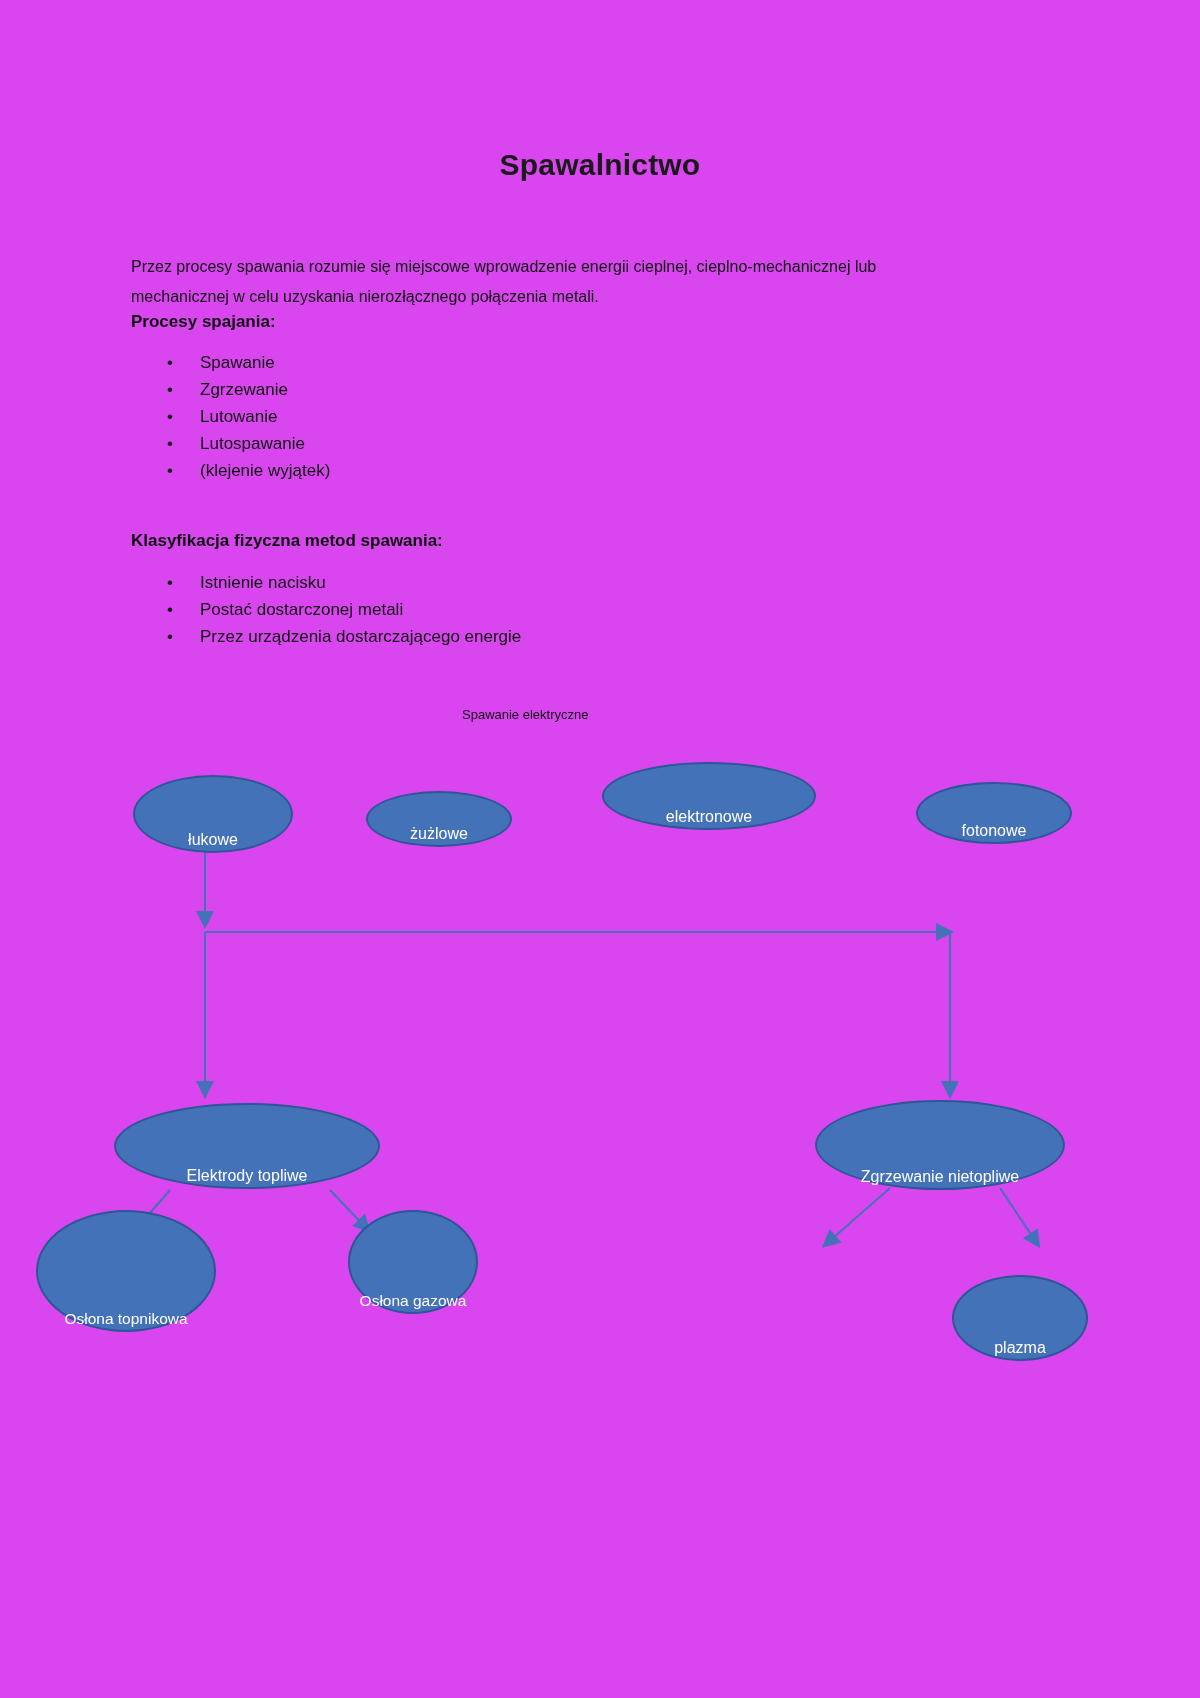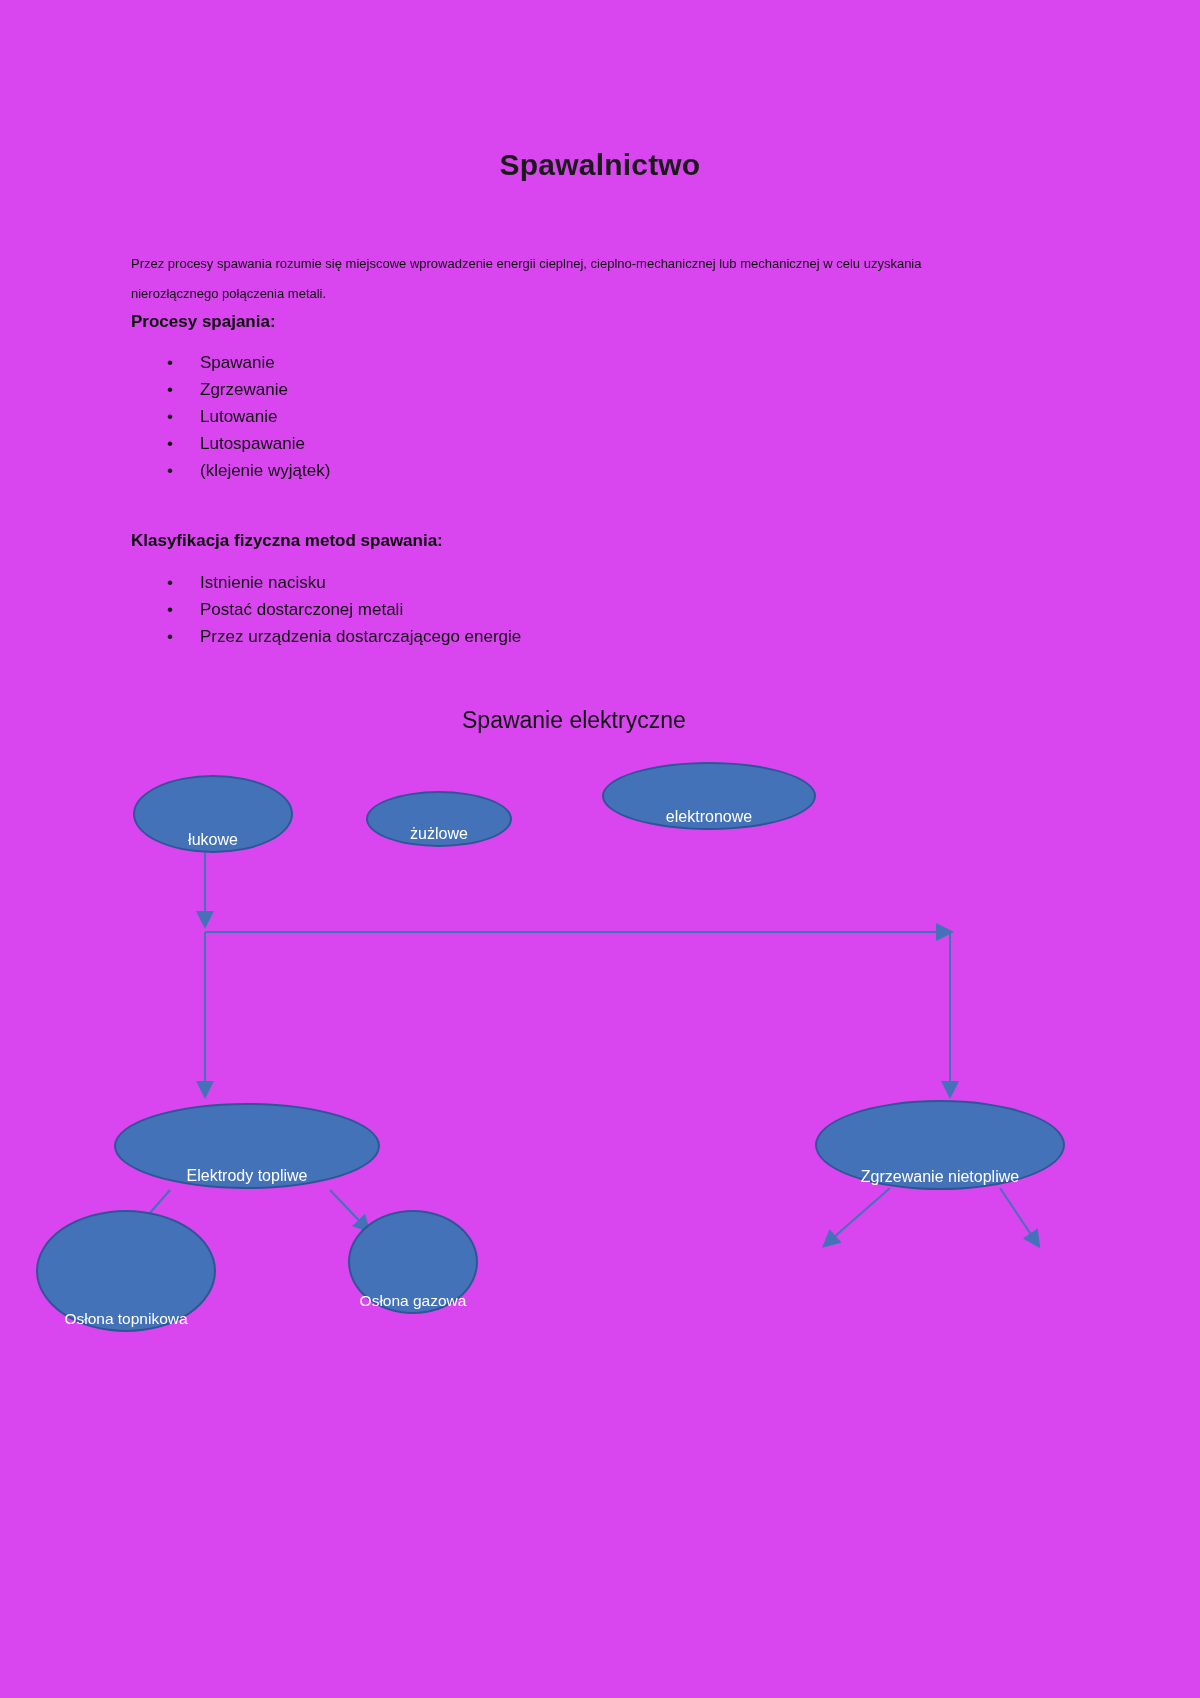--- a/index.html
+++ b/index.html
@@ -28,21 +28,21 @@
     font-size: 30px;
     font-weight: bold;
     letter-spacing: 0.2px;
     color: #1a1a1a;
   }
   .body-para {
     position: absolute;
     left: 131px;
     top: 236px;
     width: 845px;
-    font-size: 13px;
+    font-size: 16px;
     line-height: 30px;
     color: #111111;
   }
   .section-head {
     position: absolute;
     left: 131px;
     font-size: 17px;
     font-weight: bold;
     color: #0d0d0d;
   }
@@ -71,21 +71,21 @@
     left: 36px;
     top: 0;
     line-height: 27px;
     font-size: 17px;
   }
 
   .diagram-caption {
     position: absolute;
     left: 462px;
     top: 707px;
-    font-size: 23px;
+    font-size: 13px;
     color: #111111;
   }
 
   #diagram {
     position: absolute;
     left: 0;
     top: 740px;
     width: 1200px;
     height: 640px;
   }
@@ -167,34 +167,40 @@
     </div>
 
     <div class="node" style="left:366px; top:51px; width:146px; height:56px;">
       <span>żużlowe</span>
     </div>
 
     <div class="node" style="left:602px; top:22px; width:214px; height:68px;">
       <span>elektronowe</span>
     </div>
 
+    <div class="node" style="left:916px; top:42px; width:156px; height:62px;">
+      <span>fotonowe</span>
+    </div>
 
     <div class="node" style="left:114px; top:363px; width:266px; height:86px;">
       <span>Elektrody topliwe</span>
     </div>
 
     <div class="node" style="left:815px; top:360px; width:250px; height:90px;">
       <span>Zgrzewanie nietopliwe</span>
     </div>
 
     <div class="node small-txt" style="left:36px; top:470px; width:180px; height:122px;">
       <span>Osłona topnikowa</span>
     </div>
 
     <div class="node small-txt" style="left:348px; top:470px; width:130px; height:104px;">
       <span>Osłona gazowa</span>
     </div>
 
 
+    <div class="node" style="left:952px; top:535px; width:136px; height:86px;">
+      <span>plazma</span>
+    </div>
 
   </div>
 
 </div>
 
 </body></html>

